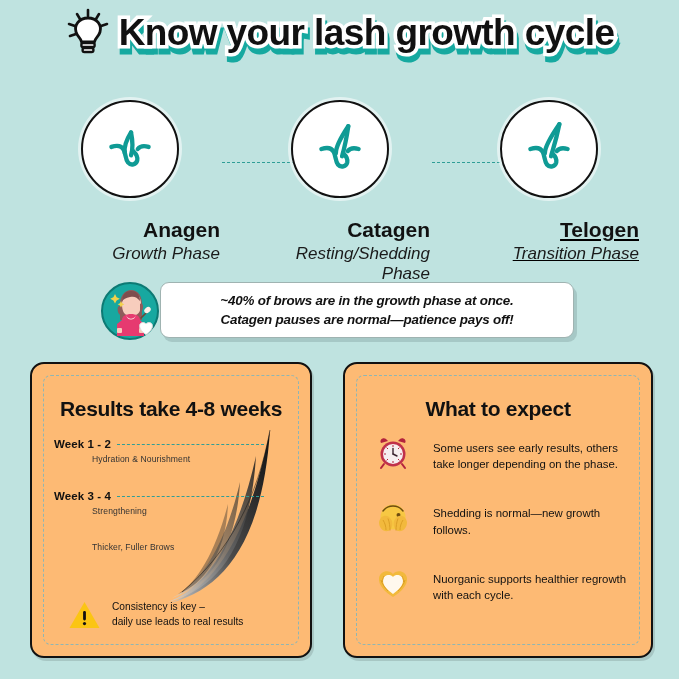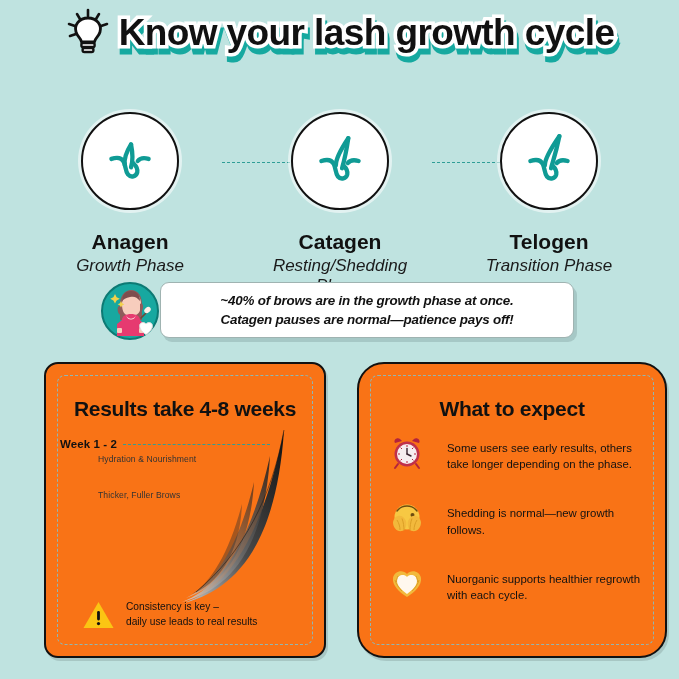--- a/index.html
+++ b/index.html
@@ -42,25 +42,25 @@
   .phases{
     position:absolute;left:40px;top:100px;width:599px;height:165px;
   }
   .conn{
     position:absolute;top:62px;height:0;
     border-top:1.5px dashed #2f9e97;
   }
   .conn.c1{left:182px;width:108px;}
   .conn.c2{left:392px;width:108px;}
   .phase{
-    position:absolute;top:12px;width:180px;text-align:center;
+    position:absolute;top:0;width:180px;text-align:right;
   }
   .phase.p1{left:0;}
   .phase.p2{left:210px;}
-  .phase.p3{left:419px;}
+  .phase.p3{left:419px;text-decoration:underline;}
   .circle{
     width:94px;height:94px;border-radius:50%;
     background:#fff;border:2.5px solid #111;
     margin:0 auto;display:flex;align-items:center;justify-content:center;
     box-shadow:0 0 0 3px rgba(255,255,255,0.55);
   }
   .circle svg{display:block;}
   .phase-name{
     margin-top:20px;font-size:21px;font-weight:bold;color:#111;line-height:1.1;
   }
@@ -83,39 +83,38 @@
     line-height:1.45;letter-spacing:-0.2px;white-space:nowrap;
   }
   .avatar{
     position:absolute;left:0;top:0;width:62px;height:62px;z-index:3;
   }
   .avatar svg{display:block;}
 
   
   .card{
     position:absolute;top:362px;height:292px;
-    background:#f97316;border:2.5px solid #111;border-radius:14px;
+    background:#fdba74;border:2.5px solid #111;border-radius:14px;
     box-shadow:2px 3px 0 rgba(0,0,0,0.12);
-    margin-left:14px;
   }
   .card.left{left:30px;width:278px;}
-  .card.right{left:343px;width:306px;border-radius:27px;}
+  .card.right{left:343px;width:306px;}
   .dashed{
     position:absolute;left:11px;top:11px;right:11px;bottom:11px;
     border:1.6px dashed #8fb6b4;border-radius:8px;
   }
   .card-title{
     position:absolute;left:0;right:0;text-align:center;
     font-size:21px;font-weight:bold;color:#111;letter-spacing:-0.3px;
   }
   .card.left .card-title{top:33px;}
   .card.right .card-title{top:33px;}
 
   
-  .weeks{position:absolute;left:14px;top:74px;width:210px;}
+  .weeks{position:absolute;left:22px;top:74px;width:210px;}
   .week{position:relative;margin-bottom:26px;}
   .week-head{display:flex;align-items:center;gap:6px;}
   .week-label{
     font-size:11.5px;font-weight:bold;color:#111;white-space:nowrap;letter-spacing:0.1px;
   }
   .week-line{flex:1;border-top:1.4px dashed #2f9e97;height:0;}
   .week-sub{
     margin-top:4px;font-size:8.6px;color:#333;letter-spacing:0.1px;padding-left:38px;
   }
   .lashes{position:absolute;left:126px;top:62px;width:145px;height:185px;pointer-events:none;}
@@ -276,20 +275,27 @@
 
     <div class="weeks">
       <div class="week">
         <div class="week-head">
           <span class="week-label">Week 1 - 2</span>
           <span class="week-line"></span>
         </div>
         <div class="week-sub">Hydration &amp; Nourishment</div>
       </div>
       <div class="week">
+        <div class="week-head">
+          <span class="week-label">Week 3 - 4</span>
+          <span class="week-line"></span>
+        </div>
+        <div class="week-sub">Strengthening</div>
+      </div>
+      <div class="week">
         <div class="week-sub">Thicker, Fuller Brows</div>
       </div>
     </div>
 
     <div class="note">
       <div class="warn">
         <svg viewBox="0 0 33 30" width="33" height="30">
           <path d="M16.5 2 L31.5 28 L1.5 28 Z" fill="#fbc513"></path>
           <rect x="15.1" y="11" width="2.8" height="9.4" rx="1.3" fill="#111"></rect>
           <circle cx="16.5" cy="23.6" r="1.6" fill="#111"></circle>

